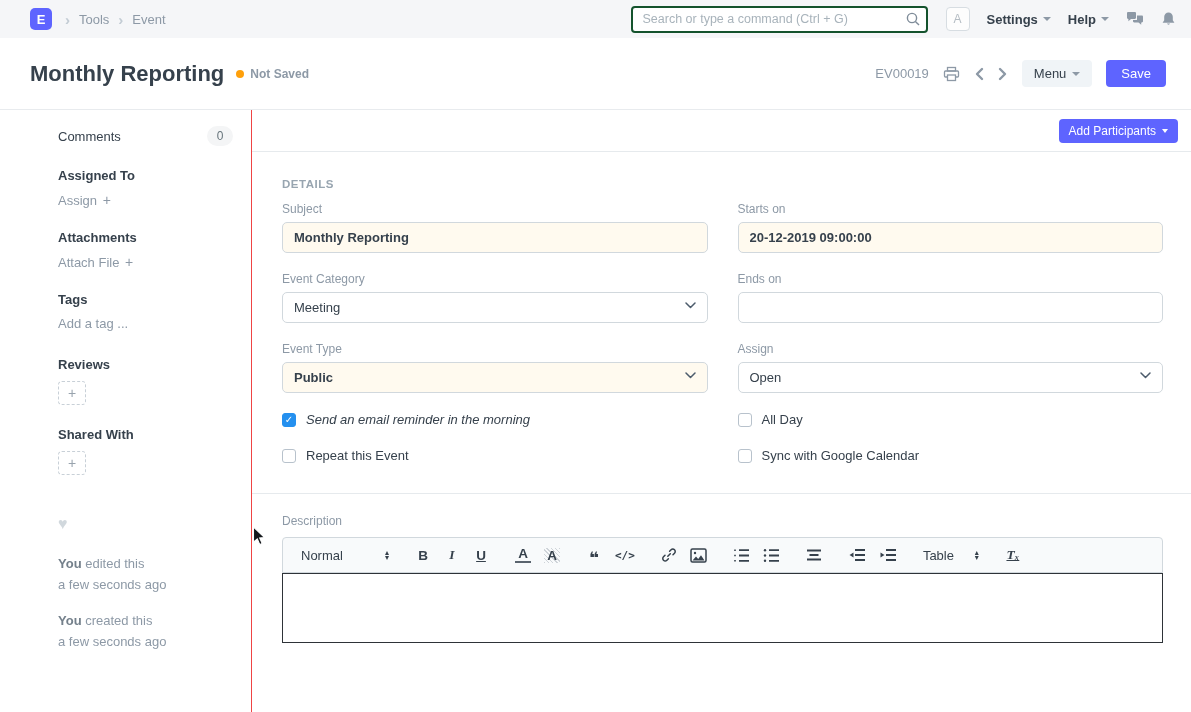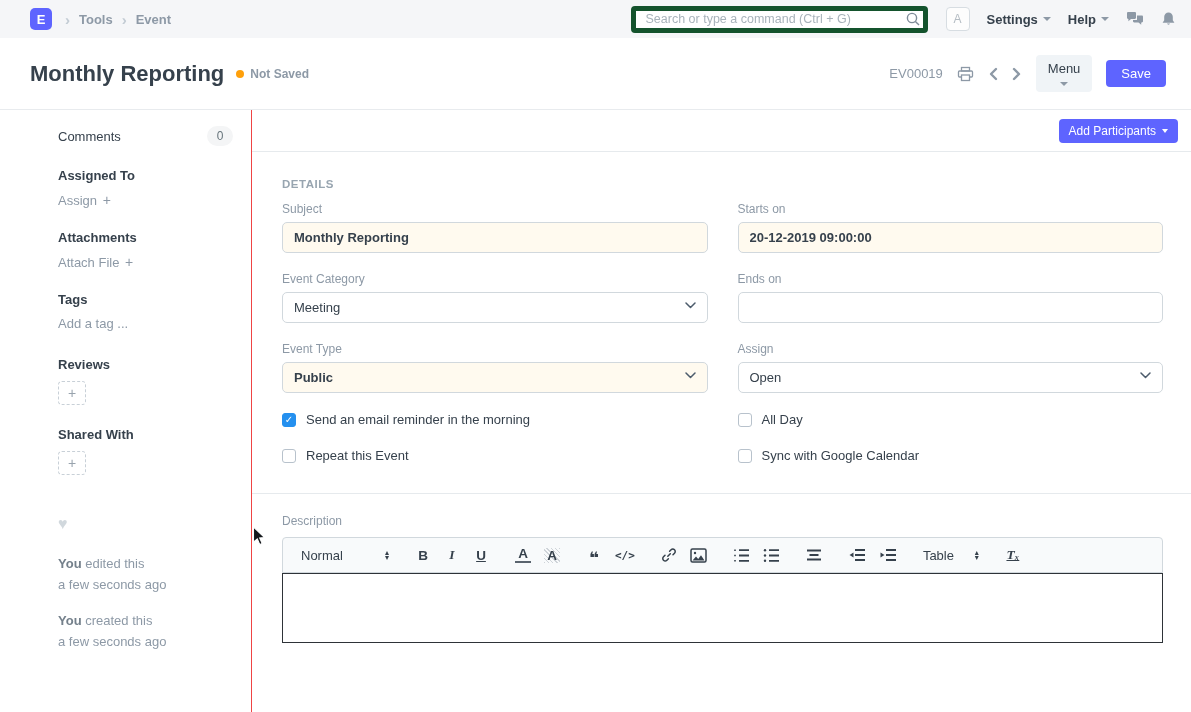--- a/index.html
+++ b/index.html
@@ -5,23 +5,23 @@
   * { margin:0; padding:0; box-sizing:border-box; }
   html,body { width:1191px; height:712px; overflow:hidden; background:#fff;
     font-family:"Liberation Sans","DejaVu Sans",sans-serif; color:#36414c; }
 
   
   .navbar { height:38px; background:#f5f6f8; display:flex; align-items:center; padding:0 15px; }
   .logo { width:22px; height:22px; border-radius:5px; background:#5e64ff; color:#fff;
     font-weight:bold; font-size:13px; display:flex; align-items:center; justify-content:center;
     margin:0 4px 0 15px; cursor:pointer; }
   .crumb-sep { color:#c3ccd4; font-size:15px; font-weight:bold; margin:0 9px; }
-  .crumb { font-size:13px; font-weight:700; color:#8d99a6; cursor:pointer; }
+  .crumb { font-size:13px; font-weight:400; color:#8d99a6; cursor:pointer; }
   .nav-search { position:relative; margin-left:auto; width:297px; }
-  .nav-search input { width:100%; height:27px; border:5px solid #14532d; border-radius:4px;
+  .nav-search input { width:100%; height:27px; border:2px solid #14532d; border-radius:4px;
     background:#fff; font-size:12.5px; padding:0 28px 0 10px; color:#000000; outline:none;
     font-family:inherit; }
   .nav-search input::placeholder { color:#a8b3bb; }
   .nav-search .mag { position:absolute; right:7px; top:5px; }
   .nav-right { display:flex; align-items:center; margin-left:18px; gap:17px; }
   .avatar { width:24px; height:24px; border:1px solid #d7dde2; border-radius:4px; background:#fdfdfd;
     color:#b4bcc3; font-size:12px; display:flex; align-items:center; justify-content:center; cursor:pointer; }
   .nav-link { font-size:13px; font-weight:600; color:#36414c; cursor:pointer; display:flex; align-items:center; gap:5px; }
   .caret { width:0; height:0; border-left:4px solid transparent; border-right:4px solid transparent;
     border-top:4px solid #8d99a6; display:inline-block; }
@@ -30,21 +30,21 @@
   
   .page-head { height:72px; background:#fff; border-bottom:1px solid #e8ebee;
     display:flex; align-items:center; padding:0 25px 0 30px; }
   .page-title { font-size:22px; font-weight:700; color:#36414c; }
   .indicator { display:flex; align-items:center; margin-left:12px; gap:6px; }
   .indicator .dot { width:8px; height:8px; border-radius:50%; background:#ffa00a; }
   .indicator .txt { font-size:12px; font-weight:700; color:#8d99a6; }
   .head-right { margin-left:auto; display:flex; align-items:center; gap:14px; }
   .doc-id { font-size:13px; color:#8d99a6; }
   .btn { border:none; border-radius:4px; font-size:13px; cursor:pointer; font-family:inherit; }
-  .btn-default { background:#f0f4f7; color:#36414c; padding:6px 12px; display:flex; align-items:center; gap:6px;flex-direction:column; }
+  .btn-default { background:#f0f4f7; color:#36414c; padding:6px 12px; display:flex; align-items:center; gap:6px; }
   .btn-primary { background:#5e64ff; color:#fff; padding:6px 15px; }
   .head-ic { cursor:pointer; display:flex; }
 
   
   .layout { display:flex; height:602px; }
   .sidebar { width:223px; padding:16px 18px 0 30px; font-size:13px; flex-shrink:0;margin-left:28px; }
   .main { width:943px; border-left:1px solid #ef4444; border-right:1px solid #e6eaed; background:#fff; }
   .right-gutter { flex:1; }
 
   
@@ -78,21 +78,21 @@
   .control { position:relative; }
   .control input, .select-box { width:100%; height:31px; border:1px solid #d1d8dd; border-radius:5px;
     background:#fff; font-size:13px; padding:0 11px; color:#36414c; outline:none; font-family:inherit;
     display:flex; align-items:center; }
   .changed input, .select-box.changed { background:#fffaef; font-weight:700; }
   .select-box { cursor:pointer; }
   .select-box .chev { position:absolute; right:12px; top:10px; }
   .color-input input { background:#fff168; border-color:#e3d55a; color:#9aa0a8; font-weight:400; }
 
   .chkrow { display:flex; align-items:center; margin-top:21px; cursor:pointer; }
-  .chkrow.first { margin-top:19px; }
+  .chkrow.first { margin-top:19px;font-style:italic; }
   .checkbox { width:14px; height:14px; border:1px solid #b8c2cc; border-radius:3px; background:#fff;
     display:flex; align-items:center; justify-content:center; flex-shrink:0; }
   .checkbox.checked { background:#2490ef; border-color:#2490ef; }
   .checkbox.checked::after { content:"✓"; color:#fff; font-size:10px; font-weight:bold; }
   .chk-label { font-size:13px; color:#36414c; margin-left:10px; }
   .rightcol-gap { margin-top:17px; }
 
   .divider { border-top:1px solid #e6eaed; margin-top:30px; }
 
   

